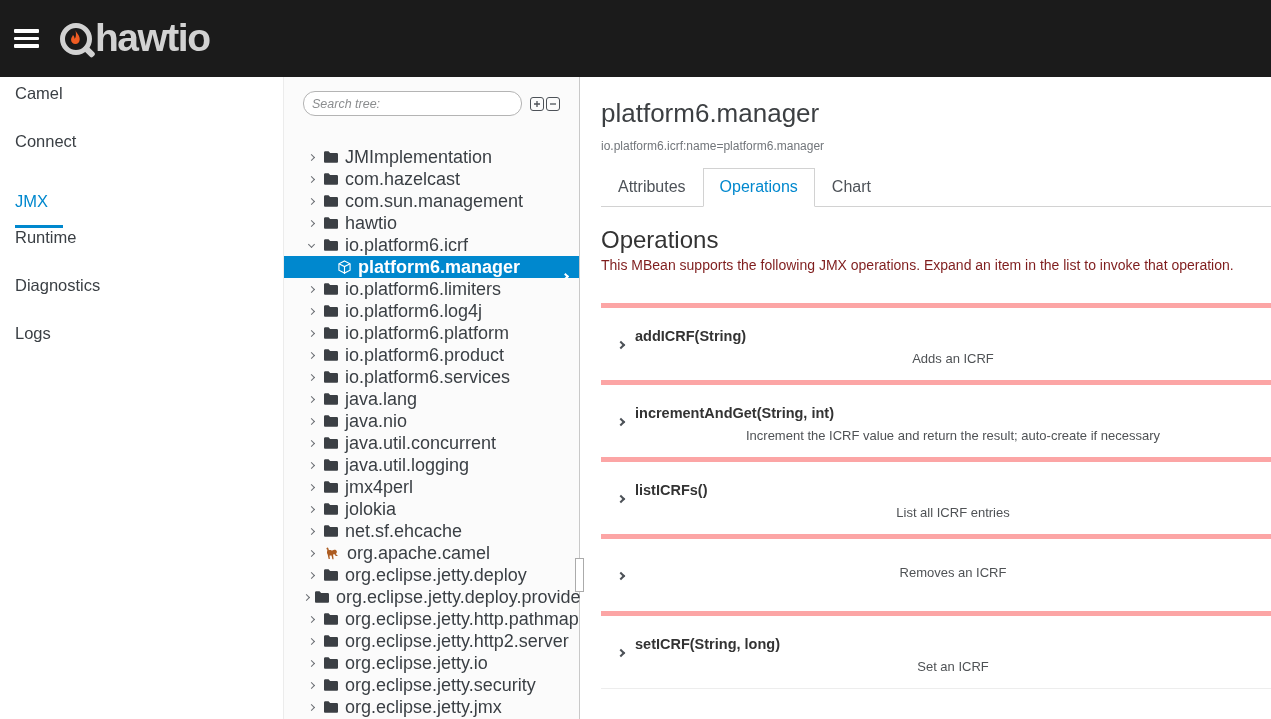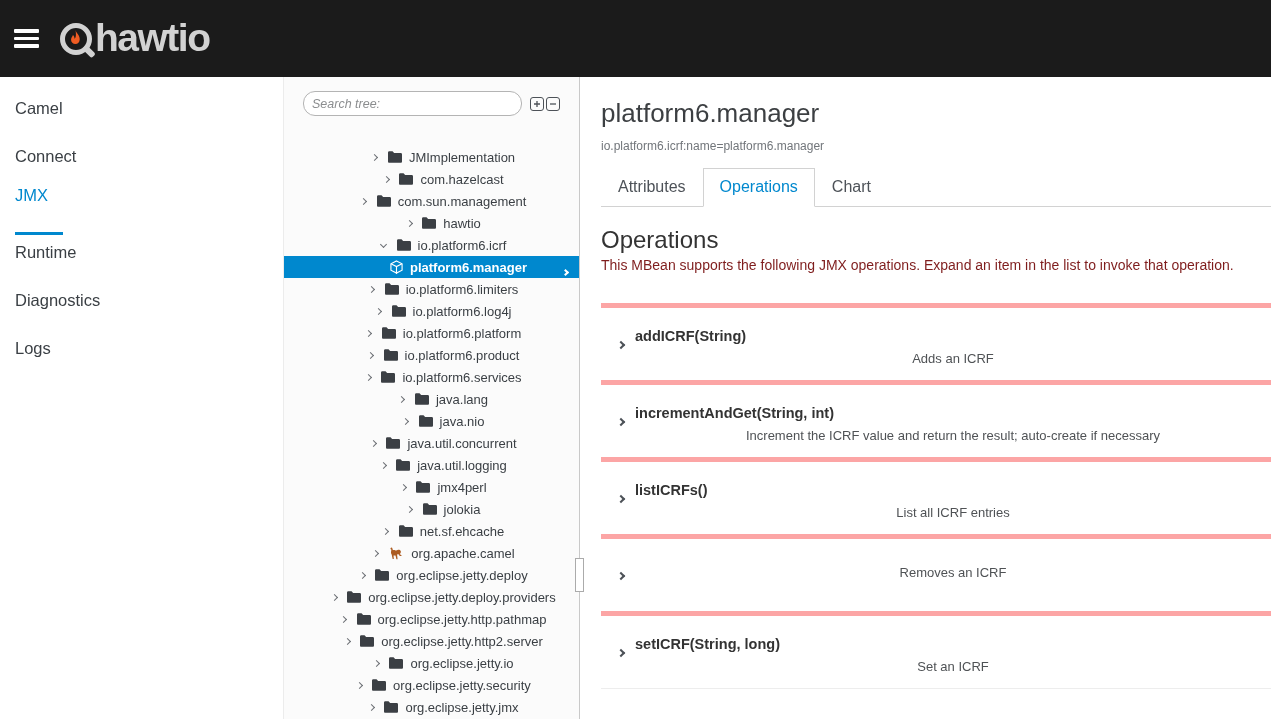--- a/index.html
+++ b/index.html
@@ -18,41 +18,41 @@
   .hamburger { margin-left:14px; width:25px; cursor:pointer; }
   .hamburger span { display:block; height:3.5px; background:#fff; margin:4px 0; border-radius:1px; }
   .logo { display:flex; align-items:center; margin-left:21px; cursor:pointer; }
   .logo-q { position:relative; width:32px; height:32px; border:5px solid #d2d2d2; border-radius:50%; flex:0 0 auto; }
   .logo-q .handle { position:absolute; width:6px; height:13px; background:#d2d2d2; right:-5px; bottom:-8px; transform:rotate(-45deg); border-radius:2px; }
   .logo-q svg { position:absolute; left:3px; top:2px; }
   .logo-text { font-size:39px; font-weight:bold; color:#d2d2d2; letter-spacing:-1.5px; line-height:1; margin-left:3px; margin-top:-2px; }
 
   
   .sidebar { position:absolute; left:0; top:77px; width:283px; bottom:0; background:#fff; padding-top:7px; }
-  .nav-item { height:48px; display:flex; align-items:center; padding-left:15px; font-size:16.5px; color:#3a3f44; cursor:pointer; }
+  .nav-item { height:48px; display:flex; padding-left:15px; font-size:16.5px; color:#3a3f44; cursor:pointer; }
   .nav-item .nav-label { padding-bottom:0; }
   .nav-item.active .nav-label { color:var(--accent,#0088ce); border-bottom:3px solid var(--accent,#0088ce); padding:0 15px 27px 0; margin-top:12px; }
 
   
   .tree-panel {
     position:absolute; left:283px; top:77px; width:297px; bottom:0;
     background:#fbfbfb; border-left:1px solid #ececec; border-right:1px solid #c9c9c9;
   }
   .tree-search-row { display:flex; align-items:center; margin:14px 0 0 19px; }
   .tree-search-input {
     width:219px; height:25px; border:1px solid #b4b4b4; border-radius:12px;
     background:#fff; padding:0 8px; font-size:12.5px; color:#555;
     font-family:"Liberation Sans", sans-serif; outline:none;
   }
   .tree-search-input::placeholder { font-style:italic; color:#8b8d8f; }
   .tree-btn { background:transparent; border:none; padding:0; margin-left:8px; cursor:pointer; display:flex; }
   .tree-btn + .tree-btn { margin-left:2px; }
 
   .tree-list { margin-top:30px; }
-  .tree-row { height:22px; display:flex; align-items:center; font-size:13px; color:#3a3f44; padding-left:20px; cursor:pointer; white-space:nowrap; position:relative;justify-content:center; }
+  .tree-row { height:22px; display:flex; align-items:center; font-size:18px; color:#3a3f44; padding-left:20px; cursor:pointer; white-space:nowrap; position:relative; }
   .tree-caret { width:14px; display:inline-flex; justify-content:center; align-items:center; }
   .chev { display:inline-block; width:5px; height:5px; border-top:1.5px solid #6a6e73; border-right:1.5px solid #6a6e73; transform:rotate(45deg); }
   .chev.down { transform:rotate(135deg); margin-top:-2px; }
   .tree-icon { display:inline-flex; margin:0 7px 0 6px; align-items:center; }
   .tree-row.lvl1 { padding-left:48px; }
   .tree-row.selected { background:var(--accent,#0088ce); color:#fff; font-weight:bold; }
   .sel-chev { position:absolute; right:11px; top:7px; }
   .sel-chev .chev { border-color:#fff; width:5px; height:5px; border-width:2px; }
 
   .tree-scroll-thumb { position:absolute; right:-5px; top:481px; width:9px; height:34px; background:#fff; border:1px solid #ababab; z-index:5; cursor:pointer; }

